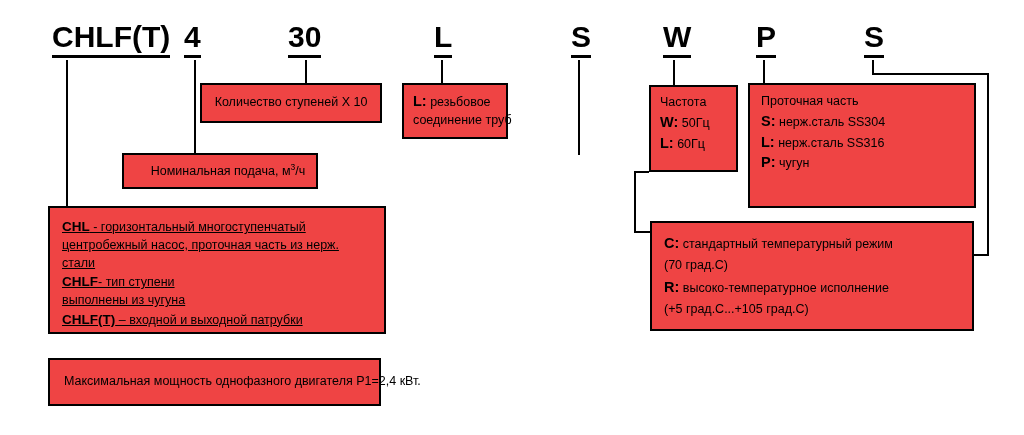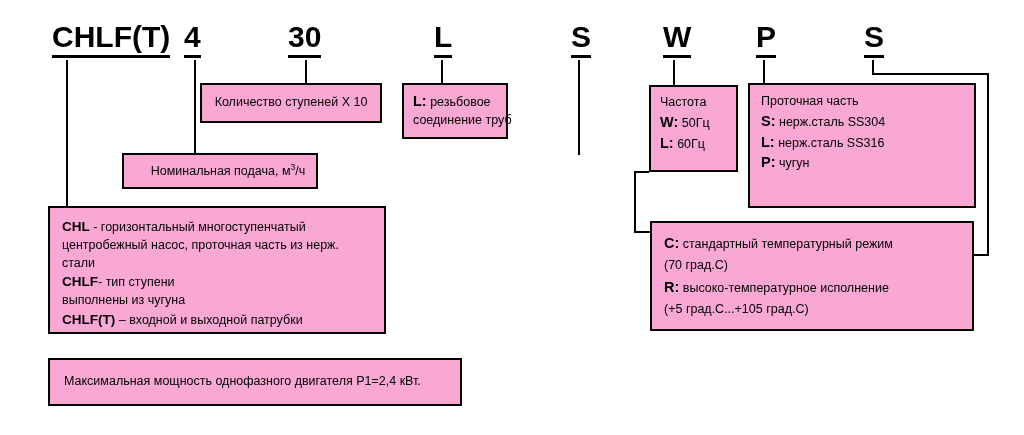--- a/index.html
+++ b/index.html
@@ -42,21 +42,21 @@
   }
   .hline {
     position: absolute;
     height: 2px;
     background: #000;
   }
   
   .box {
     position: absolute;
     border: 2px solid #000;
-    background: #f9a8d4;
+    background: #ef4444;
     box-sizing: border-box;
     font-size: 12.5px;
     line-height: 1.42;
     color: #000;
   }
   .box .inner {
     padding: 6px 9px;
   }
   .box.center .inner {
     text-align: center;
@@ -171,29 +171,29 @@
   <div class="box" style="left:650px; top:221px; width:324px; height:110px;">
     <div class="inner" style="padding:9px 12px; line-height:1.62;">
       <div class="ln"><b class="k">C:</b><span> стандартный температурный режим</span></div>
       <div class="ln">(70 град.С)</div>
       <div class="ln"><b class="k">R:</b><span> высоко-температурное исполнение</span></div>
       <div class="ln">(+5 град.С...+105 град.С)</div>
     </div>
   </div>
 
   <div class="box" style="left:48px; top:206px; width:338px; height:128px;">
-    <div class="inner" style="padding:9px 12px;">
+    <div class="inner" style="padding:9px 12px;text-decoration:underline;">
       <div class="ln"><b class="k2">CHL</b><span> - горизонтальный многоступенчатый</span></div>
       <div class="ln">центробежный насос, проточная часть из нерж.</div>
       <div class="ln">стали</div>
       <div class="ln"><b class="k2">CHLF</b><span>- тип ступени</span></div>
       <div class="ln">выполнены из чугуна</div>
       <div class="ln"><b class="k2">CHLF(T)</b><span> – входной и выходной патрубки</span></div>
     </div>
   </div>
 
-  <div class="box vcenter" style="left:48px; top:358px; width:414px; height:48px;">
+  <div class="box vcenter" style="left:48px; top:358px; width:333px; height:48px;">
     <div class="inner" style="padding:6px 14px;">
       <span class="ln">Максимальная мощность однофазного двигателя P1=2,4 кВт.</span>
     </div>
   </div>
 
 </div>
 
 </body></html>

